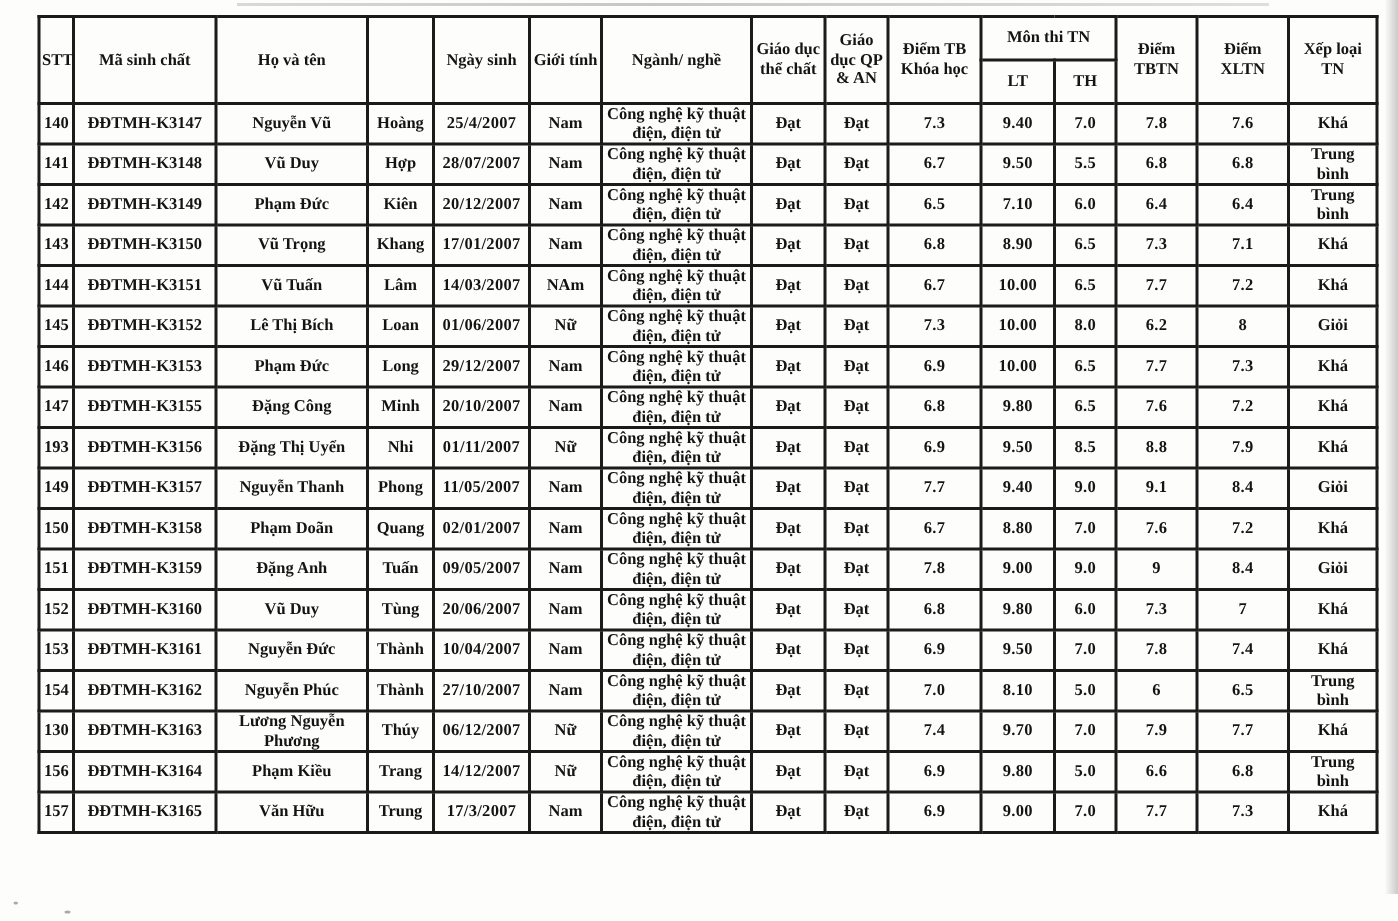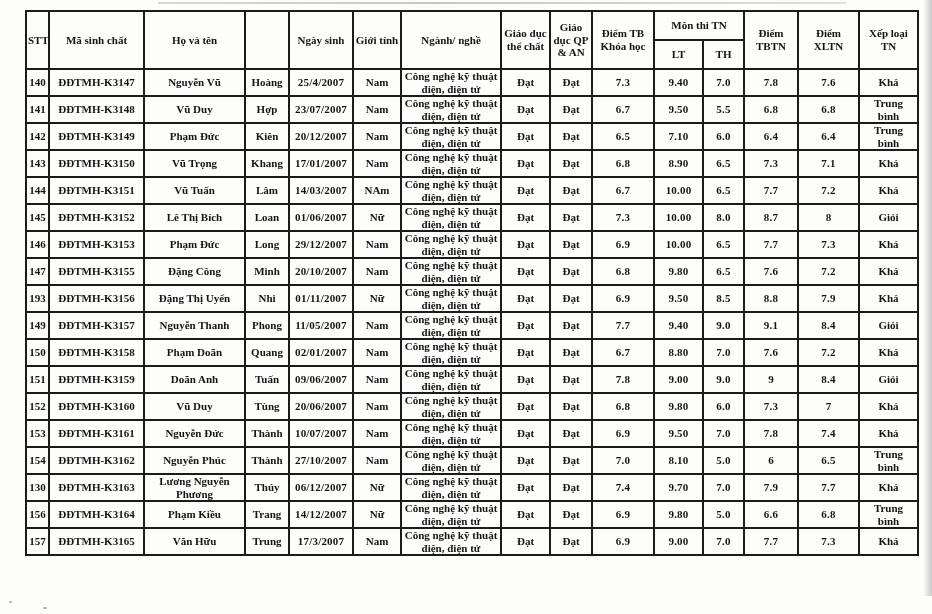--- a/index.html
+++ b/index.html
@@ -116,21 +116,21 @@
         <td class="c-th">7.0</td>
         <td class="c-tbtn">7.8</td>
         <td class="c-xltn">7.6</td>
         <td class="c-rank">Khá</td>
       </tr>
       <tr>
         <td class="c-stt">141</td>
         <td class="c-id">ĐĐTMH-K3148</td>
         <td class="c-name">Vũ Duy</td>
         <td class="c-given">Hợp</td>
-        <td class="c-dob">23/07/2007</td>
+        <td class="c-dob">28/07/2007</td>
         <td class="c-gender">Nam</td>
         <td class="c-major">Công nghệ kỹ thuật điện, điện tử</td>
         <td class="c-pe">Đạt</td>
         <td class="c-qp">Đạt</td>
         <td class="c-gpa">6.7</td>
         <td class="c-lt">9.50</td>
         <td class="c-th">5.5</td>
         <td class="c-tbtn">6.8</td>
         <td class="c-xltn">6.8</td>
         <td class="c-rank">Trung bình</td>
@@ -192,21 +192,21 @@
         <td class="c-name">Lê Thị Bích</td>
         <td class="c-given">Loan</td>
         <td class="c-dob">01/06/2007</td>
         <td class="c-gender">Nữ</td>
         <td class="c-major">Công nghệ kỹ thuật điện, điện tử</td>
         <td class="c-pe">Đạt</td>
         <td class="c-qp">Đạt</td>
         <td class="c-gpa">7.3</td>
         <td class="c-lt">10.00</td>
         <td class="c-th">8.0</td>
-        <td class="c-tbtn">8.7</td>
+        <td class="c-tbtn">6.2</td>
         <td class="c-xltn">8</td>
         <td class="c-rank">Giỏi</td>
       </tr>
       <tr>
         <td class="c-stt">146</td>
         <td class="c-id">ĐĐTMH-K3153</td>
         <td class="c-name">Phạm Đức</td>
         <td class="c-given">Long</td>
         <td class="c-dob">29/12/2007</td>
         <td class="c-gender">Nam</td>
@@ -284,23 +284,23 @@
         <td class="c-gpa">6.7</td>
         <td class="c-lt">8.80</td>
         <td class="c-th">7.0</td>
         <td class="c-tbtn">7.6</td>
         <td class="c-xltn">7.2</td>
         <td class="c-rank">Khá</td>
       </tr>
       <tr>
         <td class="c-stt">151</td>
         <td class="c-id">ĐĐTMH-K3159</td>
-        <td class="c-name">Doãn Anh</td>
+        <td class="c-name">Đặng Anh</td>
         <td class="c-given">Tuấn</td>
-        <td class="c-dob">09/06/2007</td>
+        <td class="c-dob">09/05/2007</td>
         <td class="c-gender">Nam</td>
         <td class="c-major">Công nghệ kỹ thuật điện, điện tử</td>
         <td class="c-pe">Đạt</td>
         <td class="c-qp">Đạt</td>
         <td class="c-gpa">7.8</td>
         <td class="c-lt">9.00</td>
         <td class="c-th">9.0</td>
         <td class="c-tbtn">9</td>
         <td class="c-xltn">8.4</td>
         <td class="c-rank">Giỏi</td>
@@ -320,21 +320,21 @@
         <td class="c-th">6.0</td>
         <td class="c-tbtn">7.3</td>
         <td class="c-xltn">7</td>
         <td class="c-rank">Khá</td>
       </tr>
       <tr>
         <td class="c-stt">153</td>
         <td class="c-id">ĐĐTMH-K3161</td>
         <td class="c-name">Nguyễn Đức</td>
         <td class="c-given">Thành</td>
-        <td class="c-dob">10/07/2007</td>
+        <td class="c-dob">10/04/2007</td>
         <td class="c-gender">Nam</td>
         <td class="c-major">Công nghệ kỹ thuật điện, điện tử</td>
         <td class="c-pe">Đạt</td>
         <td class="c-qp">Đạt</td>
         <td class="c-gpa">6.9</td>
         <td class="c-lt">9.50</td>
         <td class="c-th">7.0</td>
         <td class="c-tbtn">7.8</td>
         <td class="c-xltn">7.4</td>
         <td class="c-rank">Khá</td>

